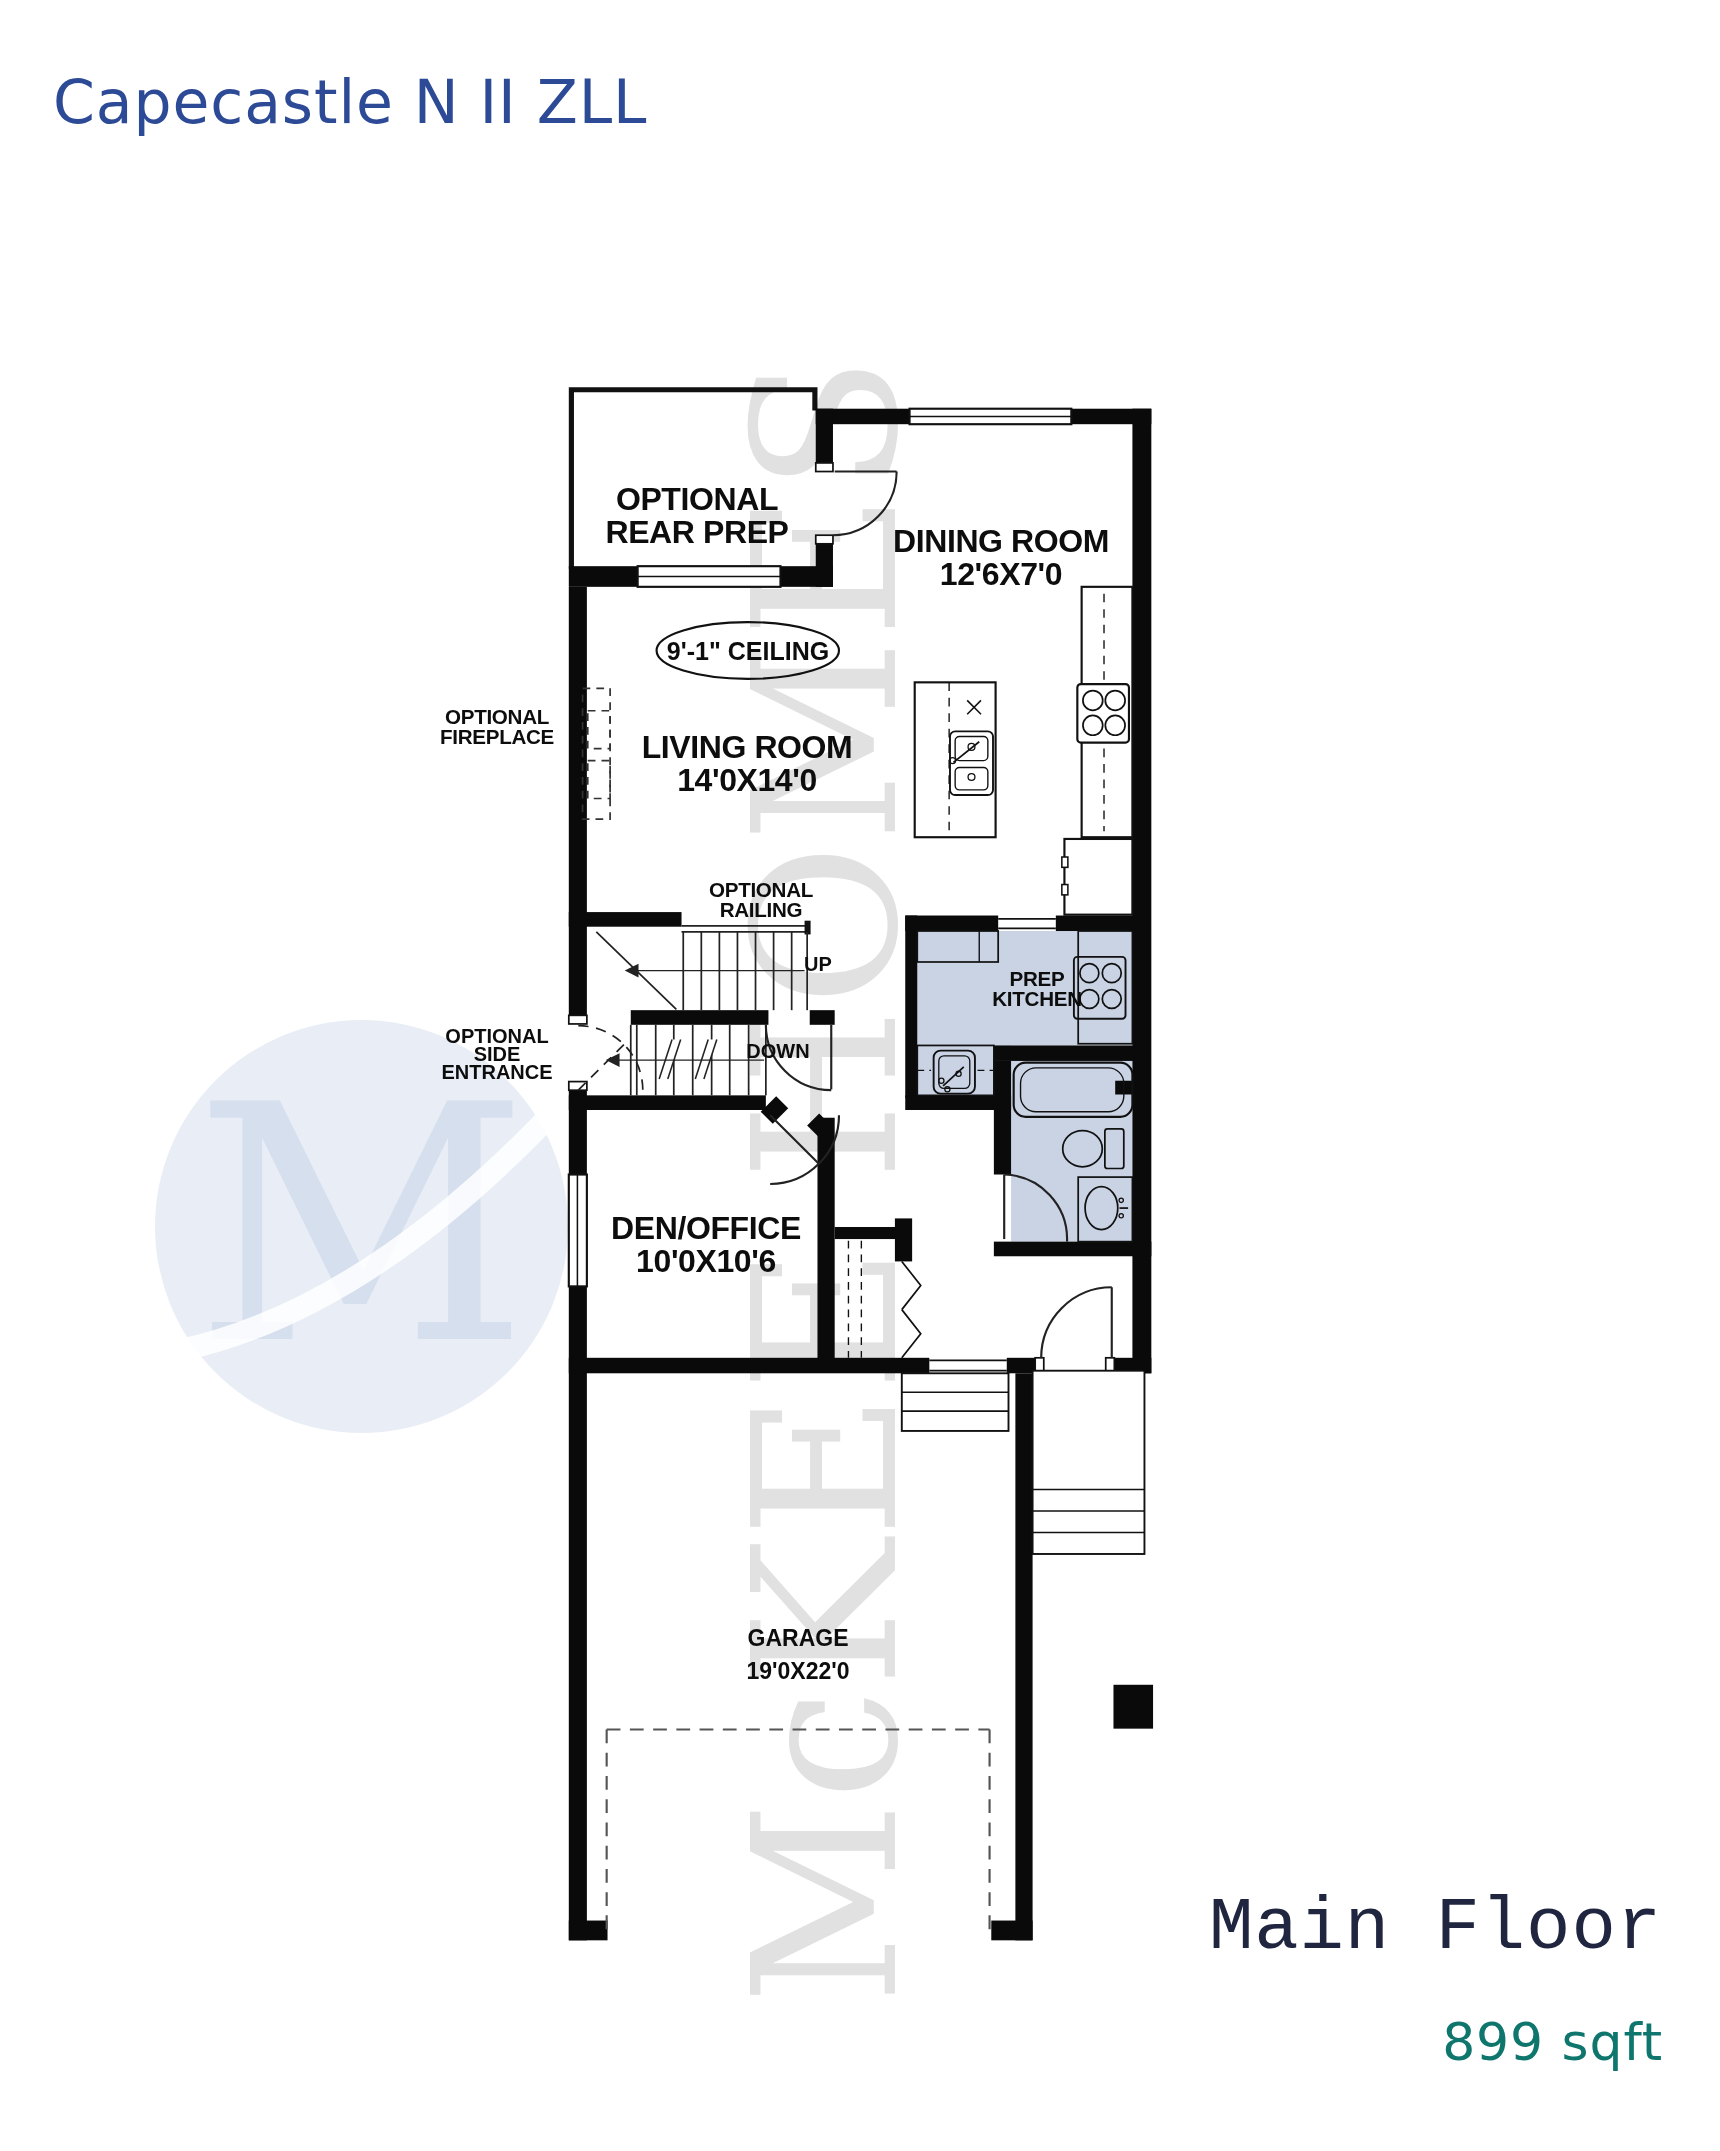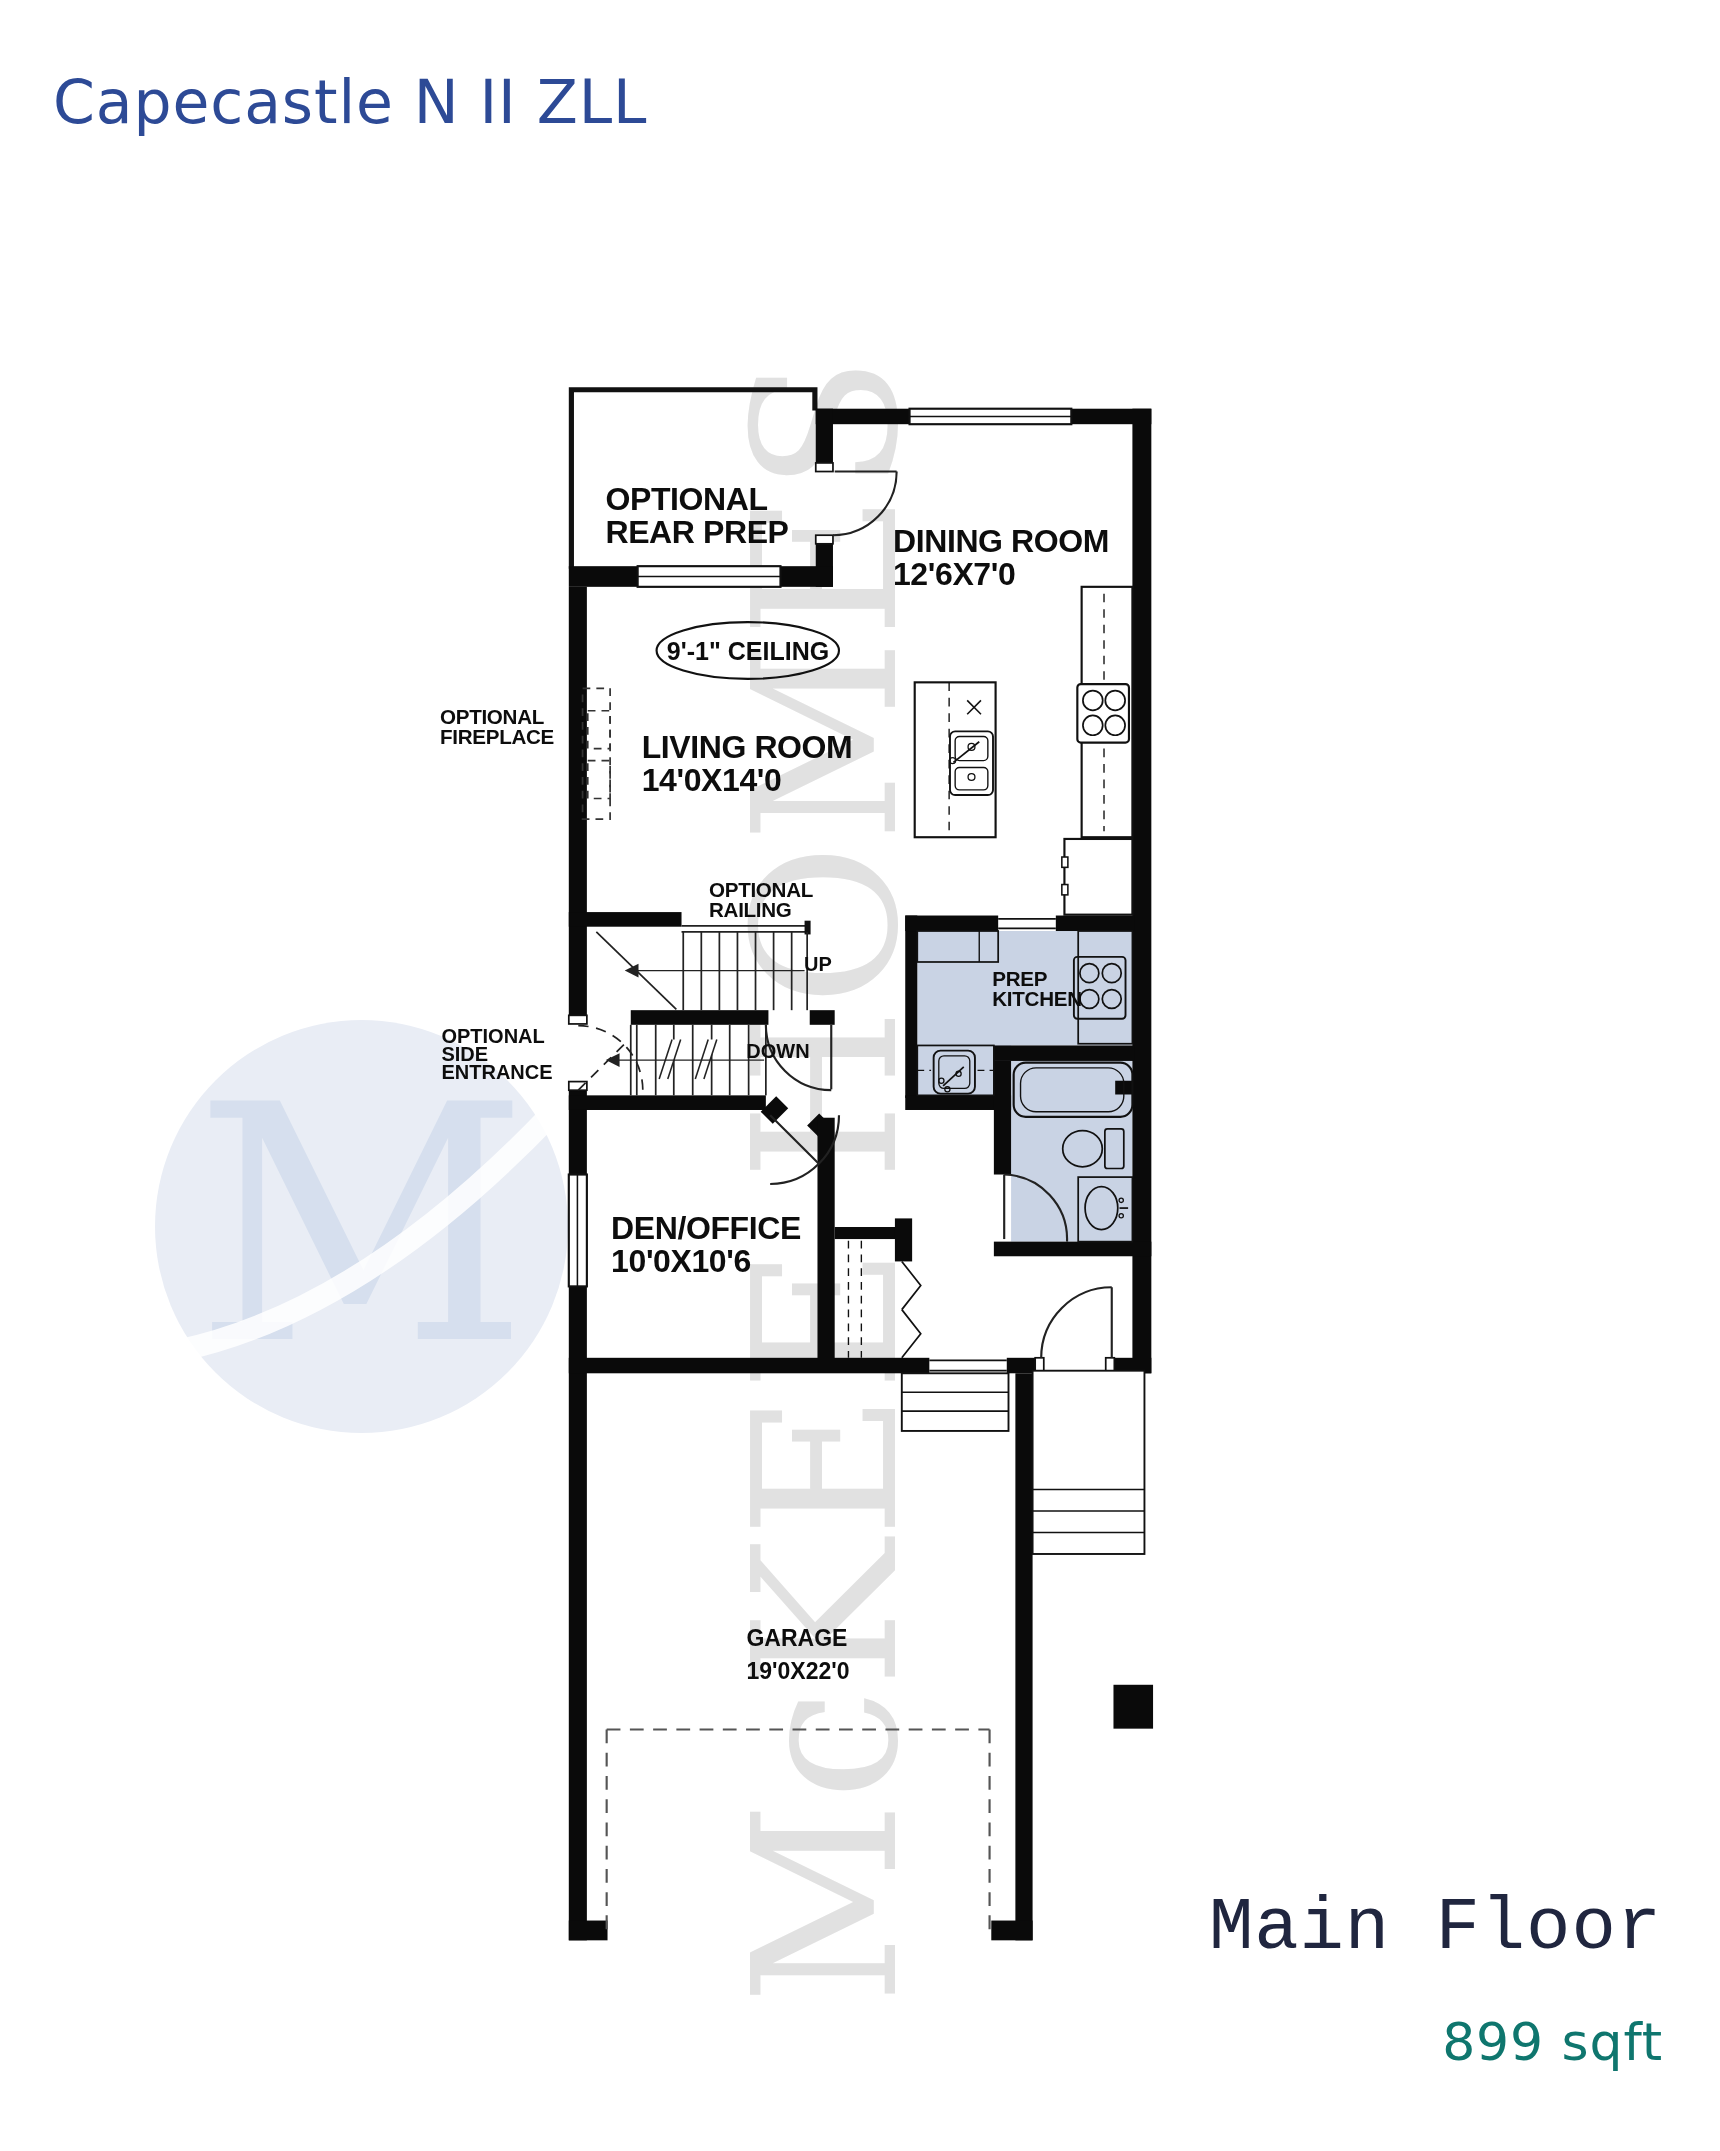--- a/index.html
+++ b/index.html
@@ -9,21 +9,21 @@
   .logo-circle{position:absolute;left:155px;top:1020px;width:413px;height:413px;border-radius:50%;
                background:#e9edf5;z-index:1;}
   .logo-m{position:absolute;width:100%;text-align:center;top:15.5px;
           font-family:"DejaVu Serif",serif;font-size:327px;line-height:379px;color:#d6dfee;}
   .brand{position:absolute;left:65px;top:1144px;width:1523px;height:198px;z-index:1;
          transform:rotate(-90deg);transform-origin:center;
          font-family:"DejaVu Serif",serif;font-size:198px;line-height:198px;color:#e1e1e1;
          text-align:center;letter-spacing:1.7px;white-space:nowrap;}
   svg.plan{position:absolute;left:0;top:0;z-index:2;}
   
-  .lbl{position:absolute;z-index:3;transform:translate(-50%,-50%);text-align:left;
+  .lbl{position:absolute;z-index:3;transform:translate(-50%,-50%);text-align:center;
        color:#0d0d0d;font-weight:700;white-space:nowrap;}
   .lbl span{display:block;}
   .f-room{font-size:32px;line-height:33px;letter-spacing:-0.4px;}
   .f-small{font-size:20.6px;line-height:20px;letter-spacing:-0.3px;}
   .f-tiny{font-size:20px;line-height:18px;}
   .f-stair{font-size:20px;line-height:23px;}
   .f-garage{font-size:23px;line-height:33px;}
   .f-ceiling{font-size:25px;line-height:26px;}
   .title{position:absolute;left:53px;top:67px;z-index:3;color:#2d4a96;font-size:60px;
          letter-spacing:0.9px;font-weight:400;font-family:"DejaVu Sans",sans-serif;text-align:center;}

